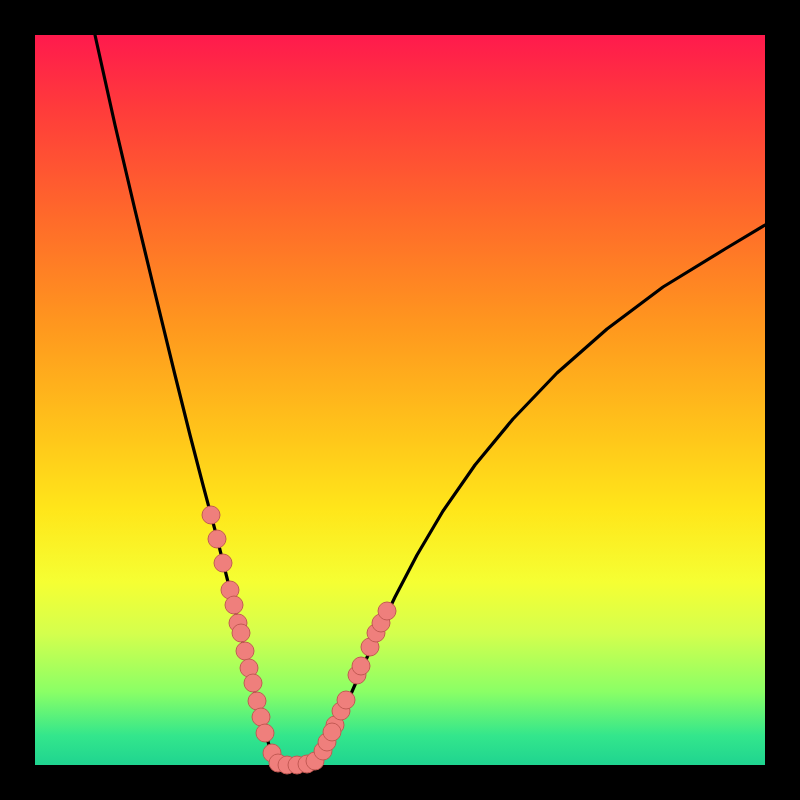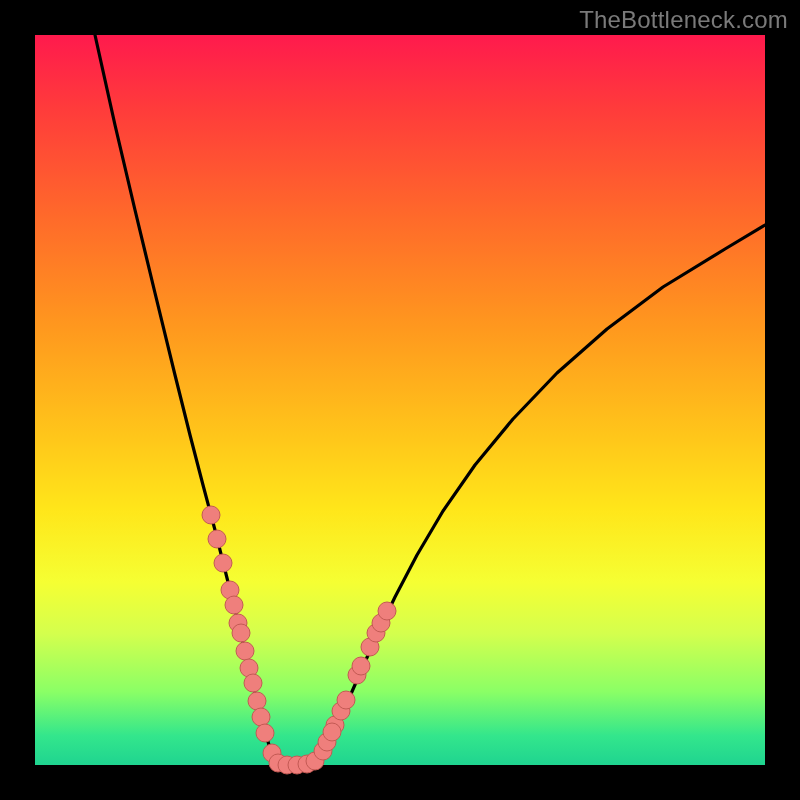--- a/index.html
+++ b/index.html
@@ -55,21 +55,20 @@
     width: 730px;
     height: 730px;
     overflow: visible;
   }
 </style>
 </head>
 <body>
 
 <div class="frame">
 
-  <div class="watermark">TheBottleneck.com</div>
 
   <div class="plot-area">
     <svg class="curve" viewBox="0 0 730 730" preserveAspectRatio="none">
       <path id="series-left" fill="none" stroke="#000" stroke-width="3.2" stroke-linecap="round" stroke-linejoin="round" d="M60 0 L80 90 L100 175 L120 258 L140 340 L155 400 L168 450 L180 495 L190 535 L200 575 L208 608 L215 638 L222 666 L228 690 L234 710 L238 722 L240 728"></path>
       <path id="series-floor" fill="none" stroke="#000" stroke-width="3.2" stroke-linecap="round" stroke-linejoin="round" d="M240 728 L248 730 L256 730 L264 730 L272 730 L280 728"></path>
       <path id="series-right" fill="none" stroke="#000" stroke-width="3.2" stroke-linecap="round" stroke-linejoin="round" d="M280 728 L290 715 L300 695 L312 668 L326 636 L342 600 L360 562 L382 520 L408 476 L440 430 L478 384 L522 338 L572 294 L628 252 L690 214 L730 190"></path>
       <g id="dots">
           <circle cx="176" cy="480" r="9" fill="#ef7f7c" stroke="#c35a54" stroke-width="1"></circle>
           <circle cx="182" cy="504" r="9" fill="#ef7f7c" stroke="#c35a54" stroke-width="1"></circle>
           <circle cx="188" cy="528" r="9" fill="#ef7f7c" stroke="#c35a54" stroke-width="1"></circle>

